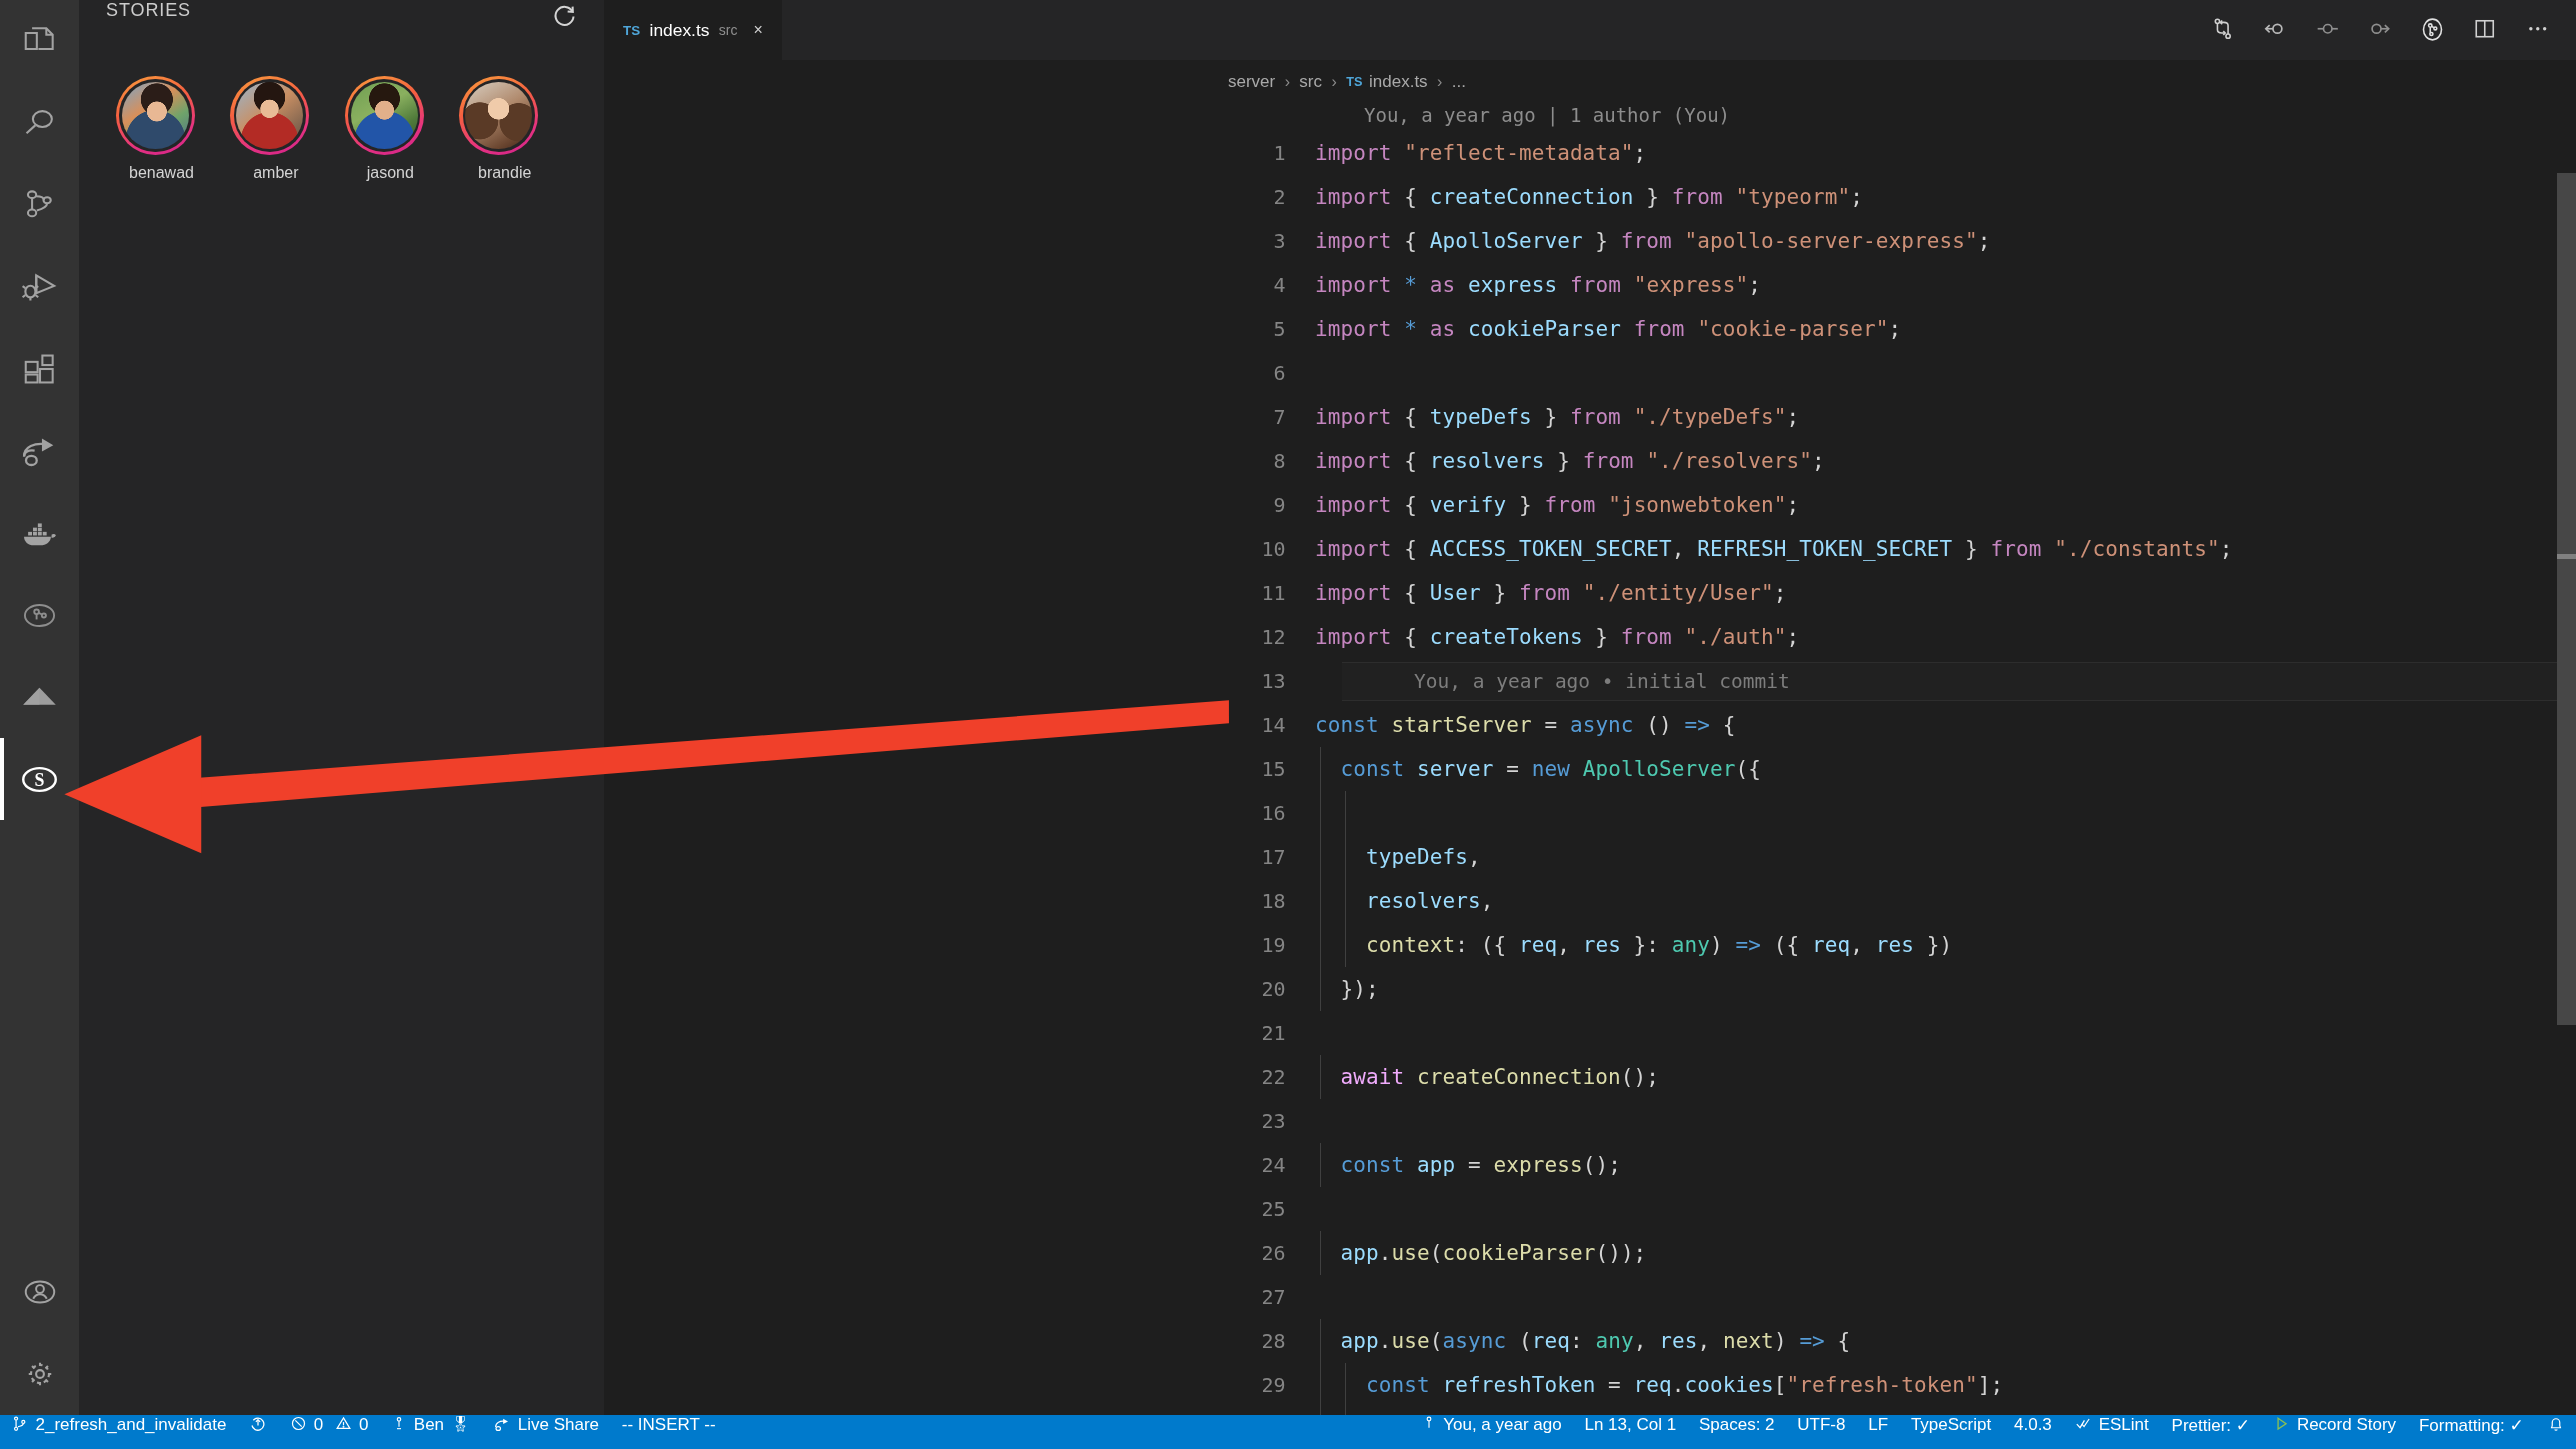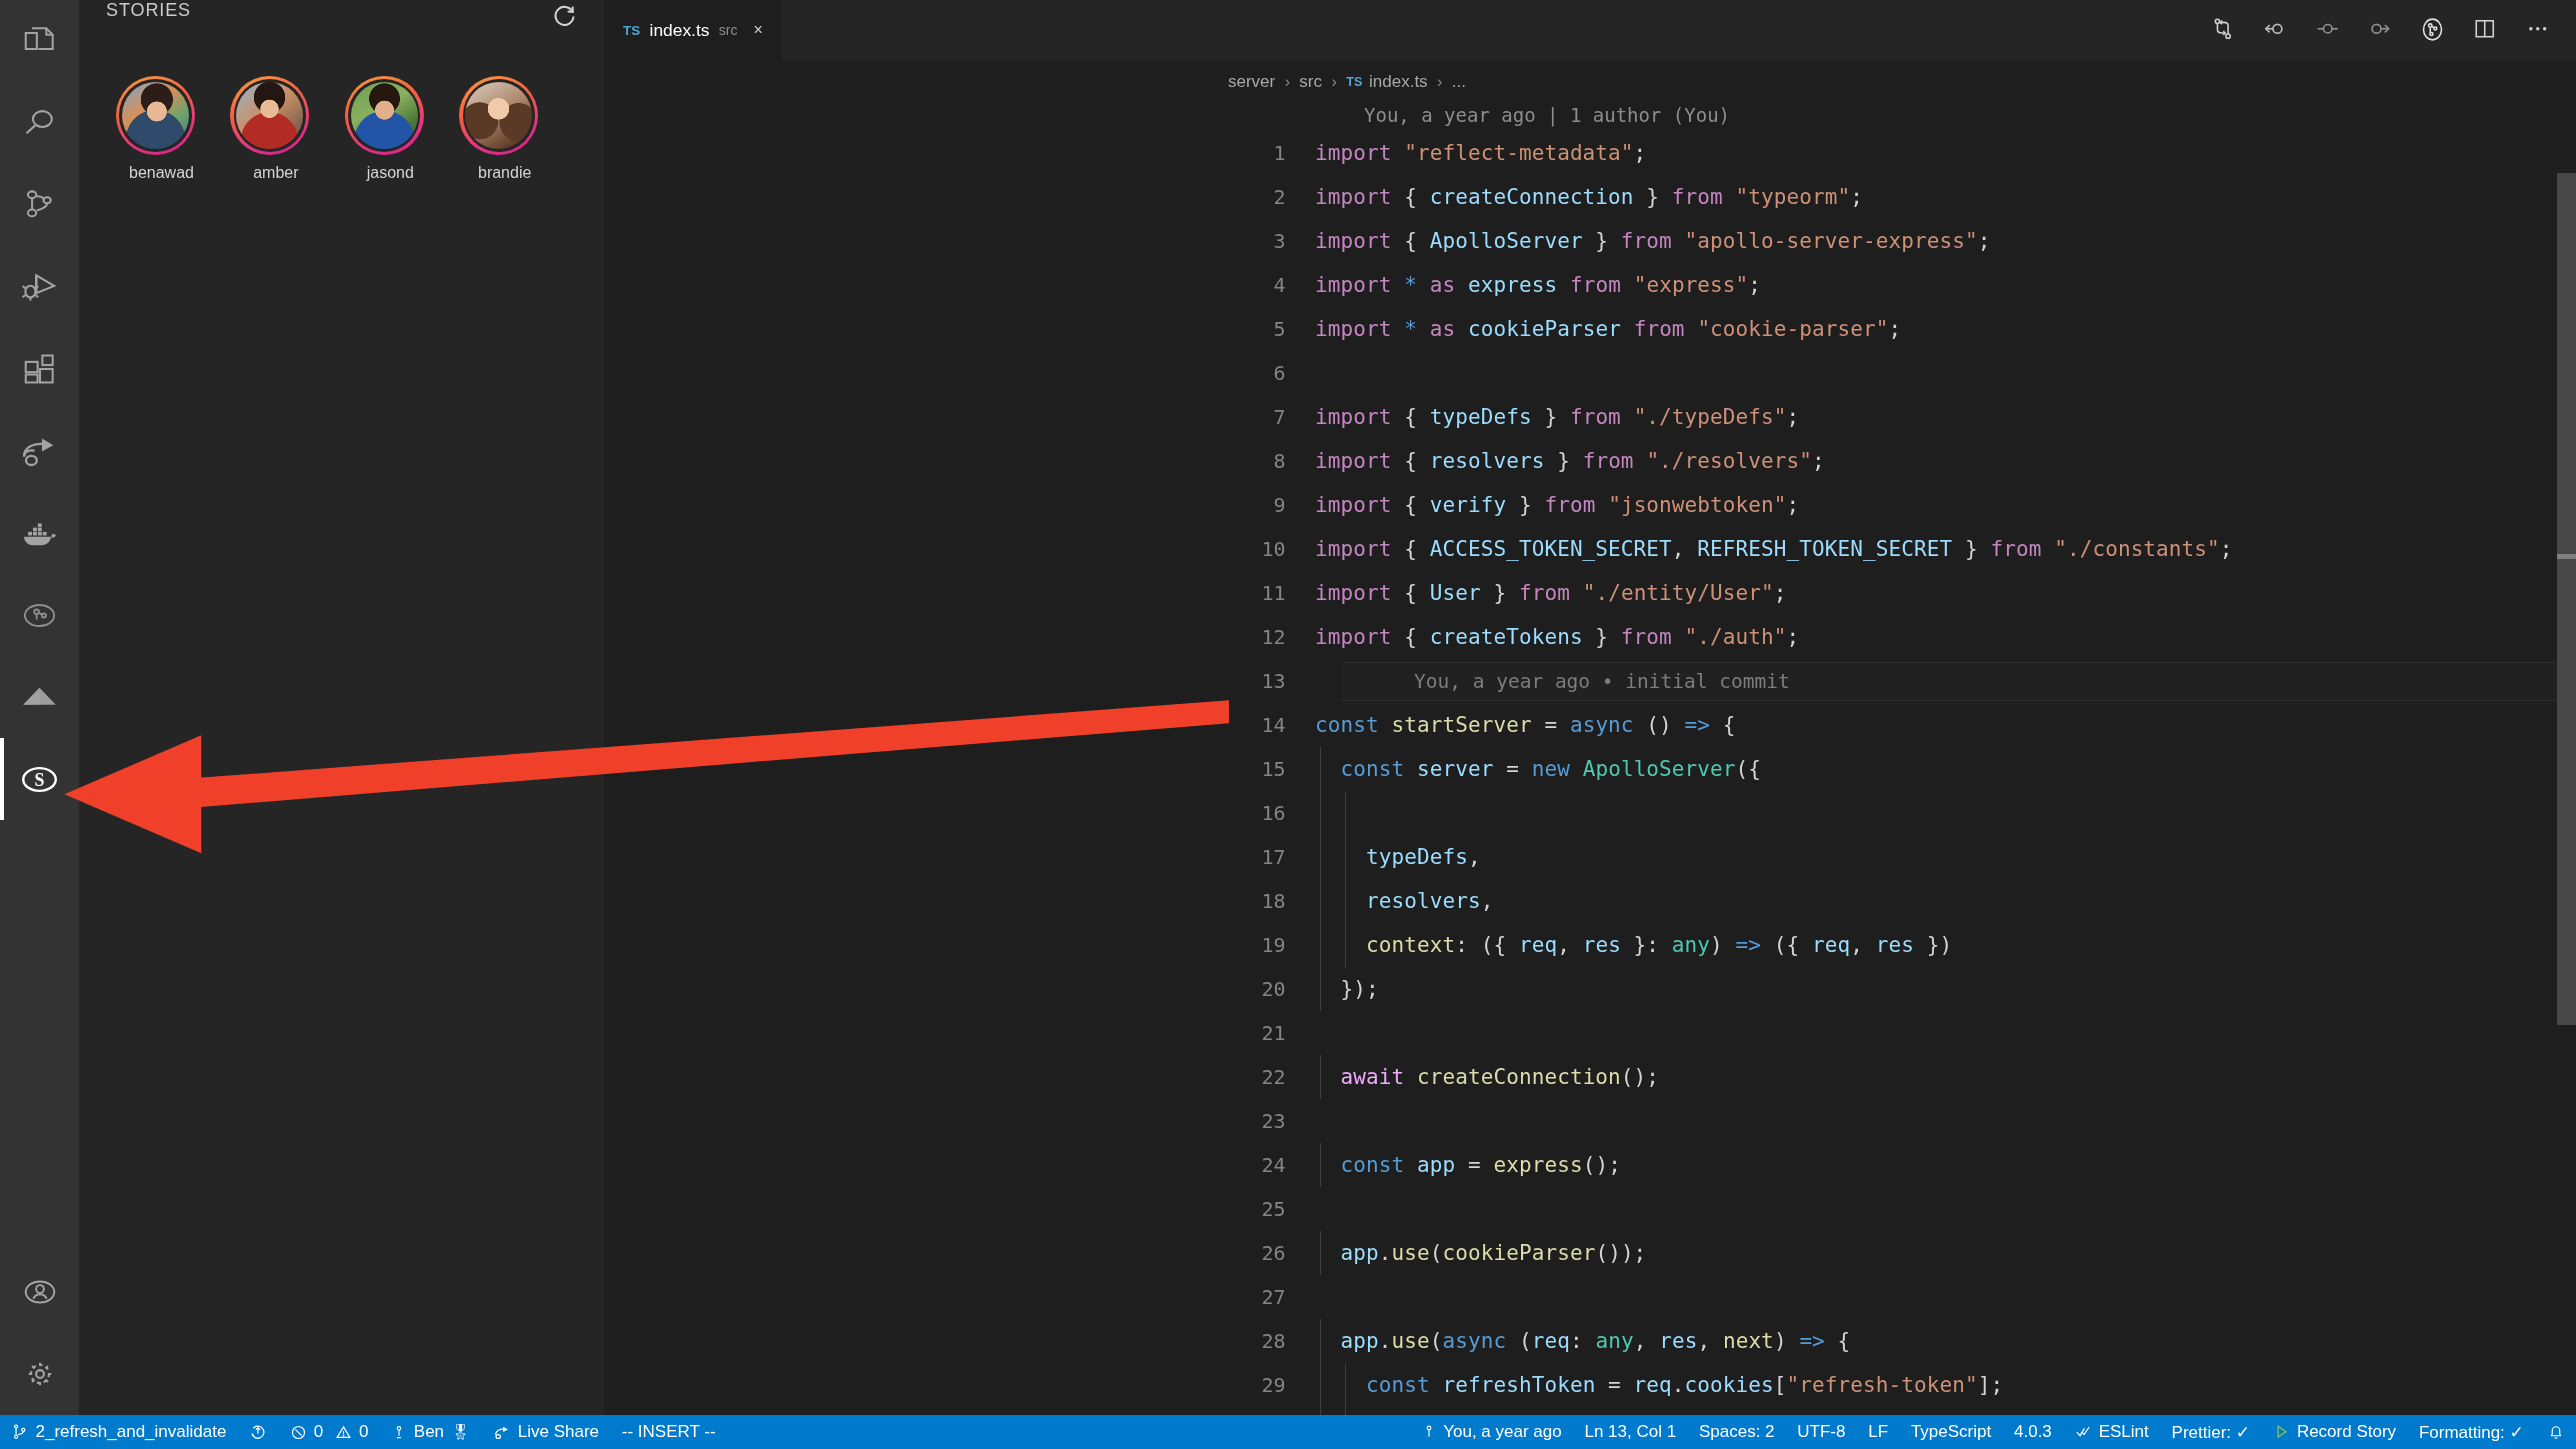--- a/index.html
+++ b/index.html
@@ -167,21 +167,21 @@
   .v-mark { position: absolute; right: 0; top: 451px; width: 19px; height: 4.7px; background: #808080; }
 
   
   .status-bar {
     height: 34px; flex: 0 0 34px; background: #007acc; color: #ffffff;
     display: flex; align-items: center; font-size: 17px;
   }
   .sb-left { display: flex; align-items: center; }
   .sb-right { display: flex; align-items: center; margin-left: auto; }
   .sb-item {
-    display: flex; align-items: center; gap: 6.7px;
+    display: flex; align-items: flex-start; gap: 6.7px;
     padding: 0 11.4px; height: 34px; cursor: pointer; white-space: nowrap;
   }
   .sb-item.static { cursor: default; }
   .sb-icon { display: flex; align-items: center; }
   .medal { font-size: 15.4px; }
 
   
   .annotation { position: absolute; left: 0; top: 0; width: 2576px; height: 1449px; pointer-events: none; z-index: 50; }
 </style>
 </head>

